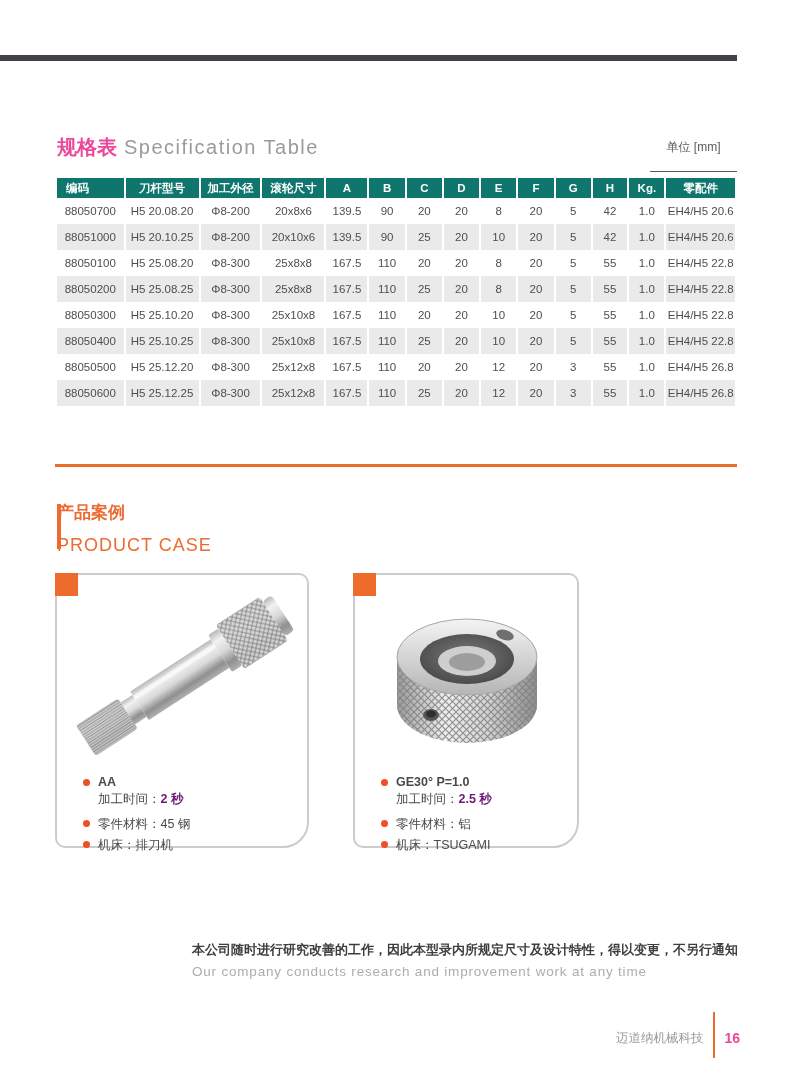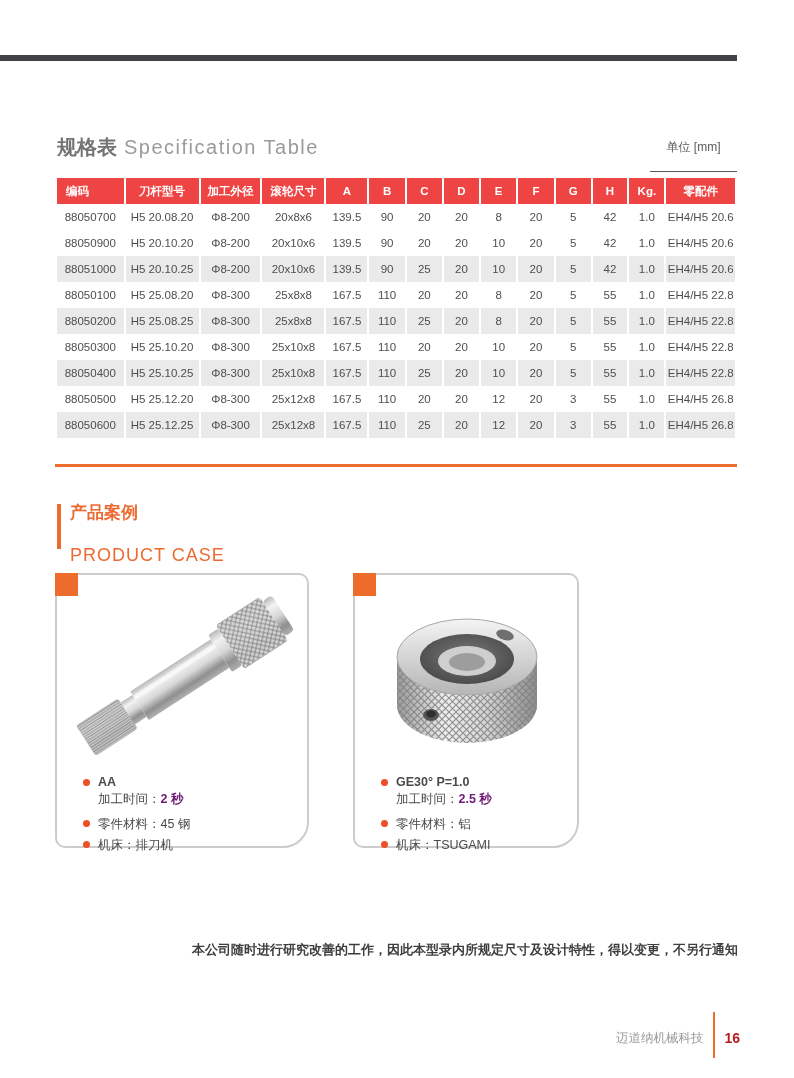--- a/index.html
+++ b/index.html
@@ -6,50 +6,50 @@
   html,body { background:#ffffff; }
   .page {
     position:relative; width:794px; height:1078px; margin:0 auto;
     background:#ffffff; overflow:hidden;
     font-family:"Liberation Sans","DejaVu Sans",sans-serif;
   }
   .top-bar { position:absolute; left:0; top:55px; width:737px; height:6px; background:#434347; }
 
   
   .title-row { position:absolute; left:57px; top:134px; white-space:nowrap; }
-  .title-zh { font-size:20px; font-weight:bold; color:#737373; }
+  .title-zh { font-size:20px; font-weight:bold; color:#ec4899; }
   .title-en { font-size:20px; color:#9b9b9b; letter-spacing:1.5px; margin-left:7px; }
   .unit-label {
     position:absolute; top:139px; left:650px; width:87px; text-align:center;
     font-size:12px; color:#595959; padding-bottom:15px; border-bottom:1px solid #595959;
   }
 
   
   .spec-table {
     position:absolute; left:55px; top:178px; width:682px;
     border-collapse:separate; border-spacing:2px 0; table-layout:fixed;
     font-size:11.5px;
   }
   .spec-table th {
-    background:#ef4444; color:#ffffff; height:26px; font-weight:bold;
+    background:#0f766e; color:#ffffff; height:20px; font-weight:bold;
     text-align:center; font-size:11.5px; overflow:hidden; white-space:nowrap;
   }
   .spec-table th.first { text-align:left; padding-left:9px; }
   .spec-table td {
     height:26px; text-align:center; color:#4e4e4e; background:#ffffff;
     overflow:hidden; white-space:nowrap;
   }
   .spec-table tr.alt td { background:#EAEAEA; }
   .table-bottom-line { position:absolute; left:55px; top:464px; width:682px; height:3px; background:#EB6D2C; }
 
   
-  .case-heading { position:absolute; left:57px; top:501px; padding-left:13px; }
+  .case-heading { position:absolute; left:57px; top:501px; }
   .case-heading .vbar { position:absolute; left:0; top:3px; width:4px; height:45px; background:#ED6A31; }
   .case-zh { display:block; font-size:17px; font-weight:bold; color:#ED6A31; }
-  .case-en { display:block; font-size:18px; color:#ED6A31; letter-spacing:1px; margin-top:21px; }
+  .case-en { display:block; font-size:18px; color:#ED6A31; letter-spacing:1px; margin-top:11px; }
 
   
   .card {
     position:absolute; top:573px; height:275px; background:#ffffff;
     border:2px solid #cccccc; border-radius:8px 10px 26px 10px;
   }
   .card.c1 { left:55px;  width:254px; }
   .card.c2 { left:353px; width:226px; }
   .corner-sq { position:absolute; left:-2px; top:-2px; width:23px; height:23px; background:#ED6B2B; }
   .photo { position:absolute; }
@@ -62,21 +62,21 @@
 
   
   .disclaimer { position:absolute; right:56px; top:941px; }
   .disc-zh { font-size:13px; font-weight:bold; color:#3e3e3e; }
   .disc-en { font-size:13.5px; color:#adadad; letter-spacing:0.8px; margin-top:5px; }
 
   
   .footer { position:absolute; top:1012px; right:54px; display:flex; align-items:center; }
   .footer .company { font-size:12.5px; color:#9b9b9b; margin-top:7px; }
   .footer .fdiv { width:2px; height:46px; background:#ED6B2B; margin:0 9px 0 10px; }
-  .footer .pnum { font-size:14px; font-weight:bold; color:#b91c1c; margin-top:6px; }
+  .footer .pnum { font-size:14px; font-weight:bold; color:#ec4899; margin-top:6px; }
 </style>
 </head>
 <body>
 
 <div class="page">
 
   <div class="top-bar"></div>
 
   <div class="title-row">
     <span class="title-zh">规格表</span><span class="title-en">Specification Table</span>
@@ -122,36 +122,20 @@
         <tr>
           <td>88050700</td>
           <td>H5 20.08.20</td>
           <td>Φ8-200</td>
           <td>20x8x6</td>
           <td>139.5</td>
           <td>90</td>
           <td>20</td>
           <td>20</td>
           <td>8</td>
-          <td>20</td>
-          <td>5</td>
-          <td>42</td>
-          <td>1.0</td>
-          <td>EH4/H5 20.6</td>
-        </tr>
-        <tr>
-          <td>88050900</td>
-          <td>H5 20.10.20</td>
-          <td>Φ8-200</td>
-          <td>20x10x6</td>
-          <td>139.5</td>
-          <td>90</td>
-          <td>20</td>
-          <td>20</td>
-          <td>10</td>
           <td>20</td>
           <td>5</td>
           <td>42</td>
           <td>1.0</td>
           <td>EH4/H5 20.6</td>
         </tr>
         <tr class="alt">
           <td>88051000</td>
           <td>H5 20.10.25</td>
           <td>Φ8-200</td>
@@ -370,20 +354,21 @@
       </div>
       <div class="bullet-item">
         <span class="dot"></span>
         <span>机床：TSUGAMI</span>
       </div>
     </div>
   </div>
 
   <div class="disclaimer">
     <div class="disc-zh">本公司随时进行研究改善的工作，因此本型录内所规定尺寸及设计特性，得以变更，不另行通知</div>
+    <div class="disc-en">Our company conducts research and improvement work at any time</div>
   </div>
 
   <div class="footer">
     <span class="company">迈道纳机械科技</span>
     <span class="fdiv"></span>
     <span class="pnum">16</span>
   </div>
 
 </div>
 

